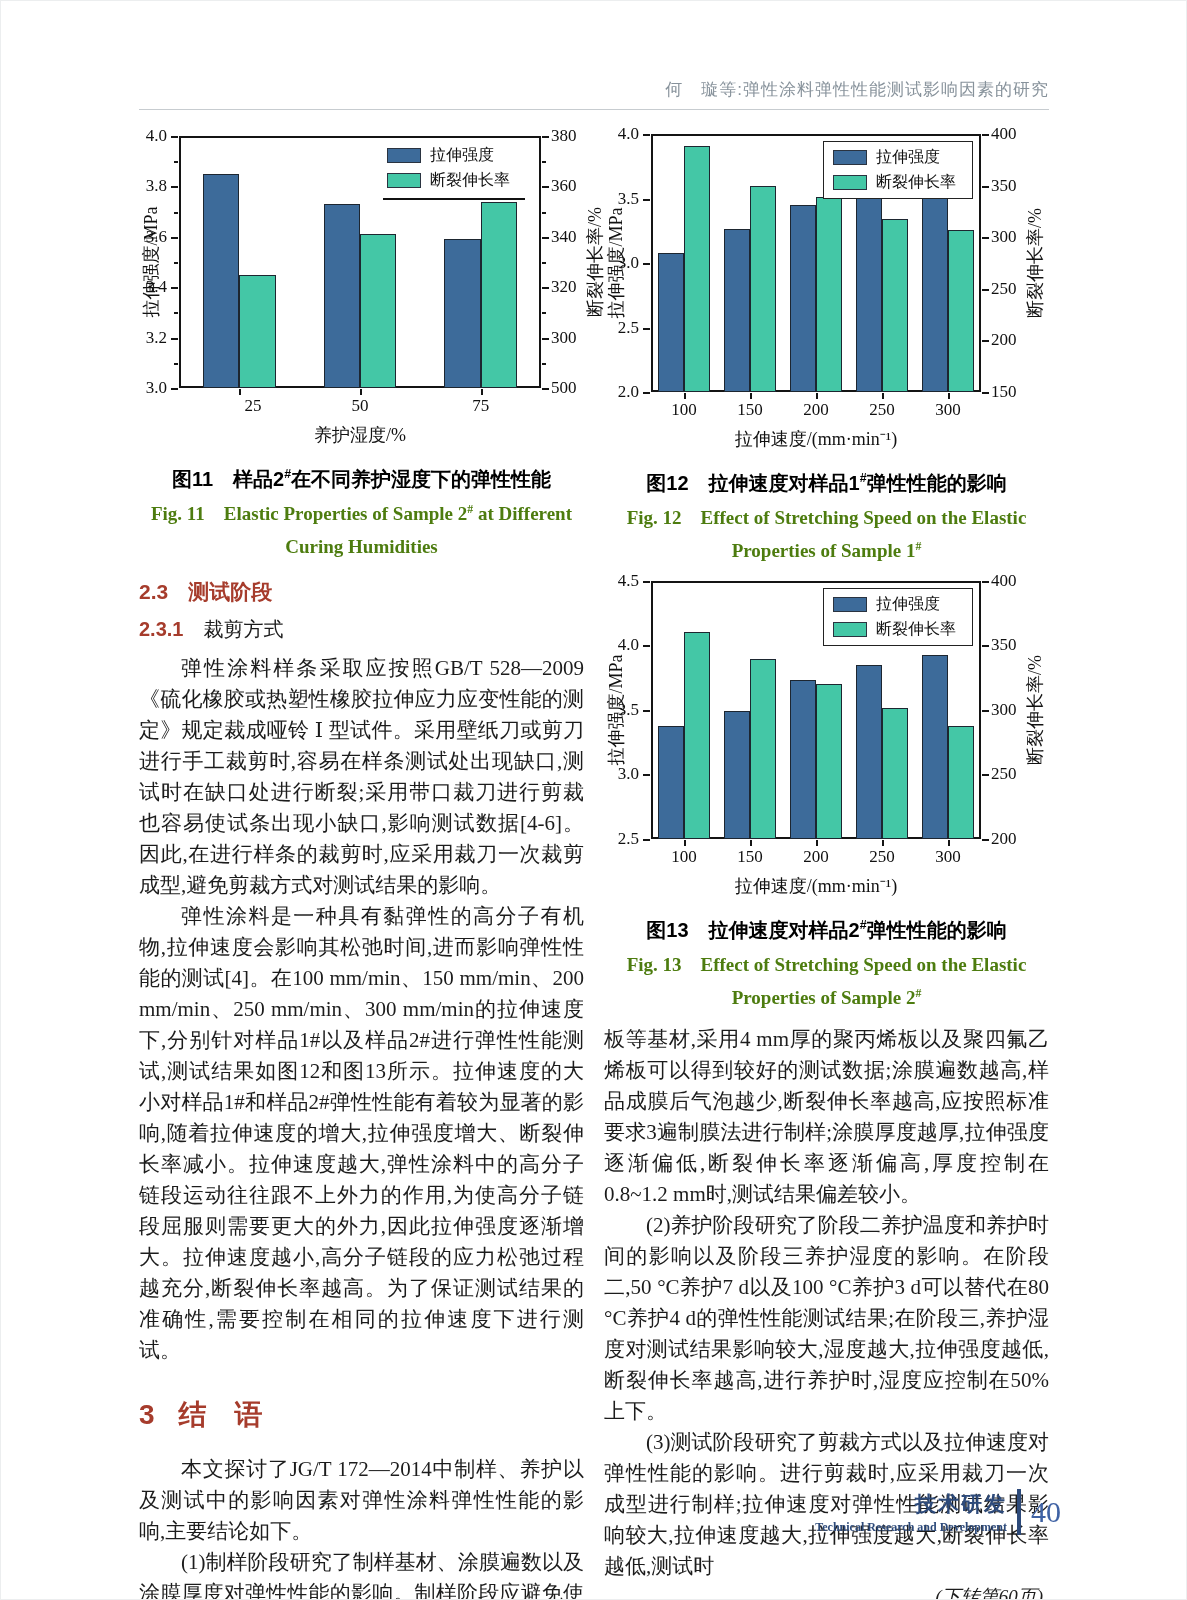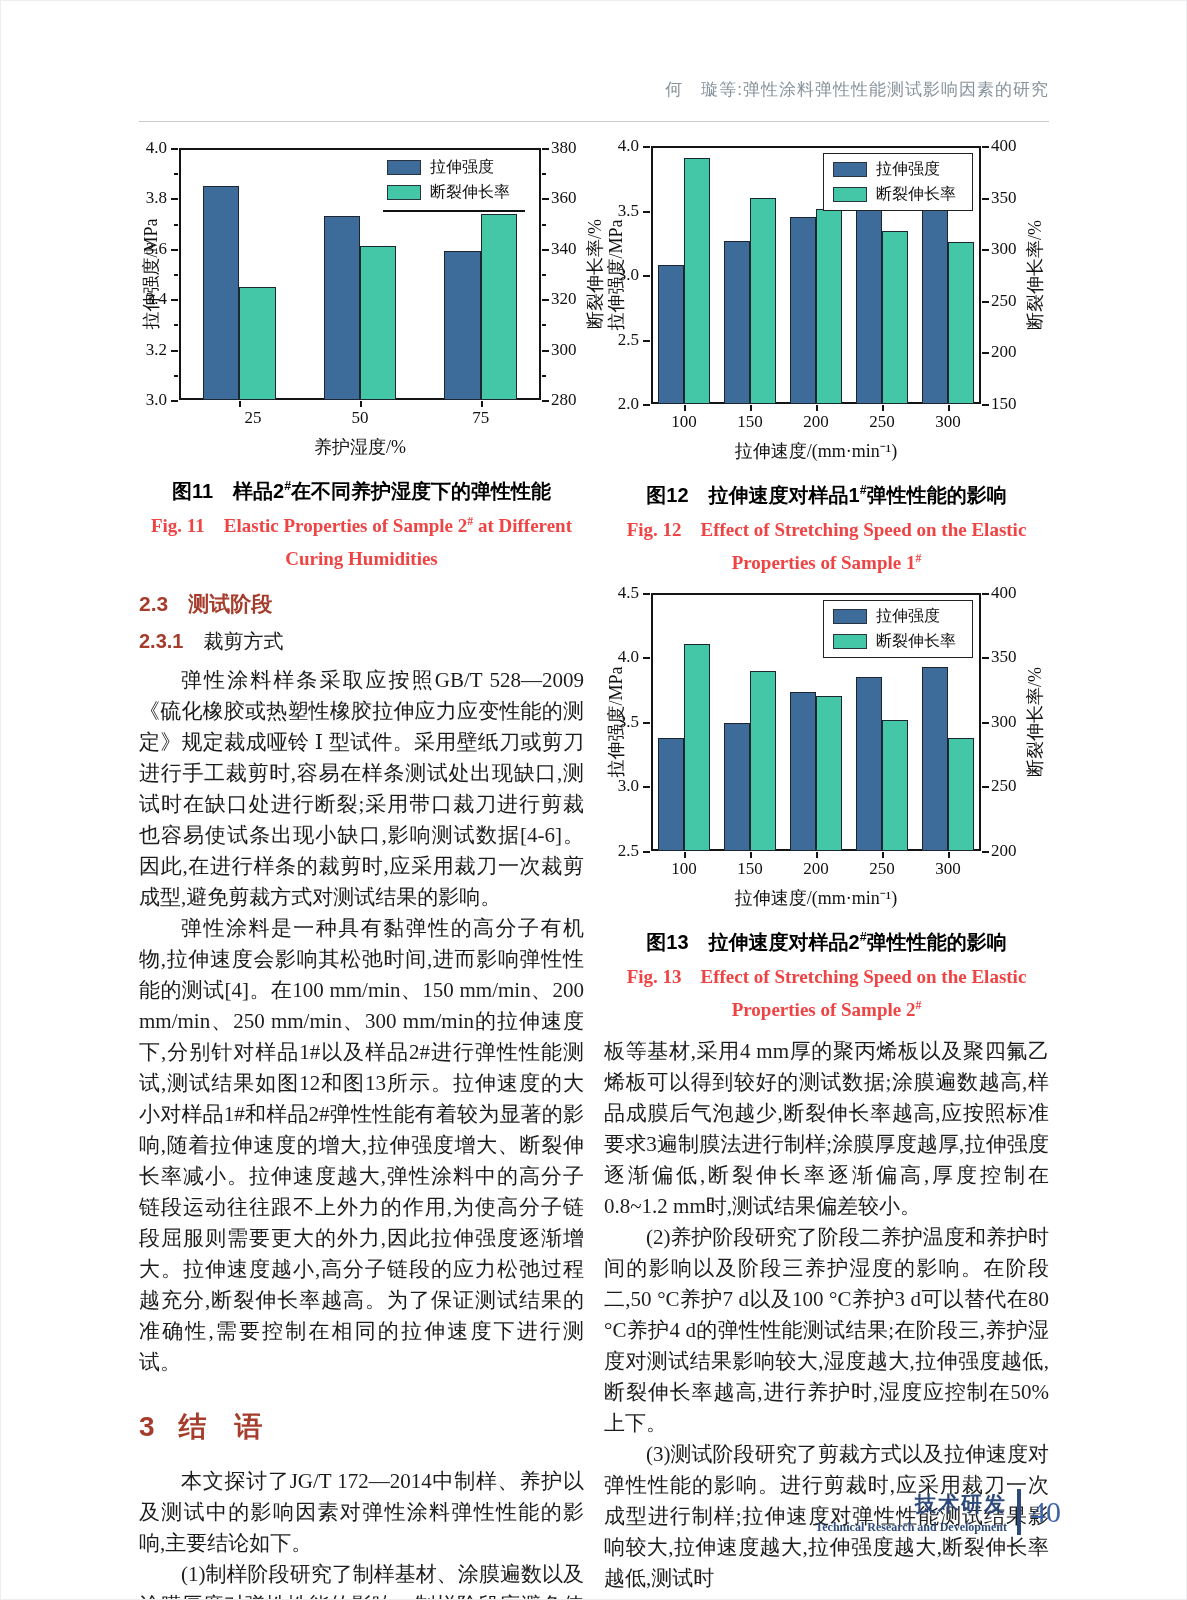--- a/index.html
+++ b/index.html
@@ -1,21 +1,21 @@
 <!DOCTYPE html>
 <html><head>
 <meta charset="utf-8">
 <style>
   html,body{margin:0;padding:0;background:#fff;}
   .page{position:relative;width:1187px;height:1600px;background:#fff;border:1px solid #eceeef;
         box-sizing:border-box;font-family:"Liberation Serif","DejaVu Serif",serif;color:#1c1c1c;
         overflow:hidden;}
   .content{position:absolute;left:138px;top:0;width:910px;}
   .header{height:100px;display:flex;align-items:flex-end;justify-content:flex-end;
-          border-bottom:1px solid #c7ccd0;padding-bottom:20px;
+          border-bottom:1px solid #c7ccd0;padding-bottom:8px;
           font:17px "Liberation Sans","DejaVu Sans",sans-serif;color:#87929b;letter-spacing:1px;}
   .columns{display:flex;gap:20px;margin-top:12px;}
   .col{width:445px;}
 
   
   .chart{position:relative;width:100%;}
   .plot{position:absolute;border:2px solid #141414;background:#fff;box-sizing:border-box;}
   .tick{position:absolute;height:0;border-top:2px solid #141414;}
   .vtick{position:absolute;width:0;border-left:2px solid #141414;}
   .tlab{position:absolute;font:17px "Liberation Serif",serif;color:#111;line-height:20px;}
@@ -28,21 +28,21 @@
   .legend.box{border:1.5px solid #222;padding:5px 9px;width:150px;}
   .legend.underline{border-bottom:2px solid #111;padding:2px 4px 7px;width:142px;}
   .lrow{display:flex;align-items:center;gap:9px;}
   .sw{width:34px;height:15px;border:1px solid #2a3340;flex:none;box-sizing:border-box;}
   .ltext{font:16px "Liberation Serif",serif;color:#111;white-space:nowrap;}
 
   
   figure{margin:0;}
   .cap-cn{font:bold 20px "Liberation Sans","DejaVu Sans",sans-serif;color:#000000;text-align:center;
           margin-top:12px;white-space:pre-wrap;}
-  .cap-en{font:bold 19px "Liberation Serif",serif;color:#ef4444;text-align:center;margin-top:5px;
+  .cap-en{font:bold 19px "Liberation Serif",serif;color:#4d7c0f;text-align:center;margin-top:5px;
           line-height:24px;white-space:pre-wrap;}
   sup.hash{font-size:0.62em;}
 
   
   .h-sub{font:bold 21px "Liberation Sans","DejaVu Sans",sans-serif;color:#a63c2c;margin:18px 0 10px;}
   .h-sub .h-num{margin-right:20px;}
   .h-subsub{font:20px "Liberation Sans","DejaVu Sans",sans-serif;color:#1c1c1c;margin:4px 0 10px;}
   .h-num-red{color:#a63c2c;font-weight:bold;margin-right:20px;}
   .h-main{font:bold 28px "Liberation Sans","DejaVu Sans",sans-serif;color:#a63c2c;margin:30px 0 20px;}
   .h-main .h-num{margin-right:24px;}
@@ -101,21 +101,21 @@
               <div class="tick" style="top: 89.6px; left: 403px; width: 4px;"></div>
               <div class="tlab r" style="top: 104.8px; left: 412px;">340</div>
               <div class="tick" style="top: 114.8px; left: 403px; width: 7px;"></div>
               <div class="tick" style="top: 140px; left: 403px; width: 4px;"></div>
               <div class="tlab r" style="top: 155.2px; left: 412px;">320</div>
               <div class="tick" style="top: 165.2px; left: 403px; width: 7px;"></div>
               <div class="tick" style="top: 190.4px; left: 403px; width: 4px;"></div>
               <div class="tlab r" style="top: 205.6px; left: 412px;">300</div>
               <div class="tick" style="top: 215.6px; left: 403px; width: 7px;"></div>
               <div class="tick" style="top: 240.8px; left: 403px; width: 4px;"></div>
-              <div class="tlab r" style="top: 256px; left: 412px;">280</div>
+              <div class="tlab r" style="top: 256px; left: 412px;">500</div>
               <div class="tick" style="top: 266px; left: 403px; width: 7px;"></div>
               <div class="atitle" style="top: 128px; width: 252px; left: 330px; transform: rotate(-90deg);">断裂伸长率/%</div>
               <div class="xlab" style="top: 274px; left: 74px; width: 80px;">25</div>
               <div class="vtick" style="top: 267px; left: 100.333px; height: 6px;"></div>
               <div class="xlab" style="top: 274px; left: 181px; width: 80px;">50</div>
               <div class="vtick" style="top: 267px; left: 221px; height: 6px;"></div>
               <div class="xlab" style="top: 274px; left: 301.667px; width: 80px;">75</div>
               <div class="vtick" style="top: 267px; left: 341.667px; height: 6px;"></div>
               <div class="xtitle" style="top: 302px; left: 40px; width: 362px;">养护湿度/%</div>
               <div class="bar" style="left: 64.1333px; top: 51.8px; width: 36.2px; height: 214.2px; background: rgb(61, 107, 154);"></div>

